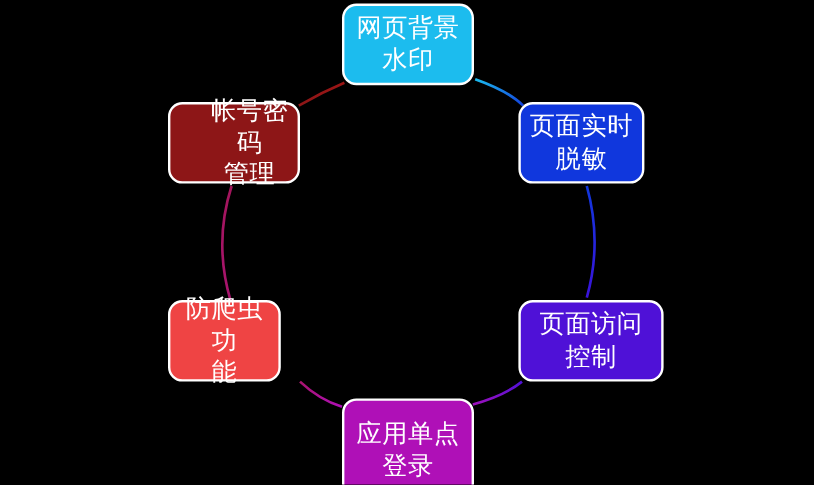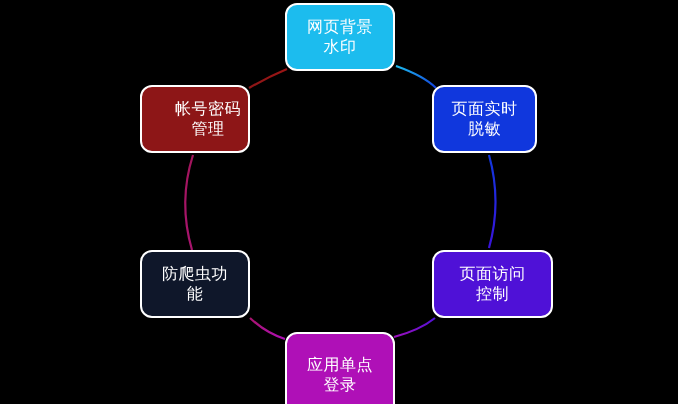--- a/index.html
+++ b/index.html
@@ -25,21 +25,21 @@
   .node {
     position: absolute;
     box-sizing: border-box;
     border: 2px solid #ffffff;
     border-radius: 12px;
     display: flex;
     align-items: center;
     justify-content: center;
     text-align: center;
     color: #ffffff;
-    font-size: 16px;
+    font-size: 21px;
     line-height: 1.28;
     letter-spacing: 0.5px;
     font-weight: 400;
     padding: 4px 6px;
     z-index: 2;
   }
   .node-label {
     display: block;
     width: 100%;
     white-space: pre-line;
@@ -99,21 +99,21 @@
   <div class="node" style="left:432px; top:250px; width:121px; height:68px; background:#4F11D7;">
     <span class="node-label">页面访问
 控制</span>
   </div>
 
   <div class="node" style="left:285px; top:332px; width:110px; height:86px; background:#AF10B7;">
     <span class="node-label">应用单点
 登录</span>
   </div>
 
-  <div class="node" style="left:140px; top:250px; width:110px; height:68px; background:#0f172a;">
+  <div class="node" style="left:140px; top:250px; width:94px; height:68px; background:#ef4444;">
     <span class="node-label">防爬虫功
 能</span>
   </div>
 
   <div class="node" style="left:140px; top:85px; width:110px; height:68px; background:#8D1617;padding-left:32px;">
     <span class="node-label">帐号密码
 管理</span>
   </div>
 
 </div>

